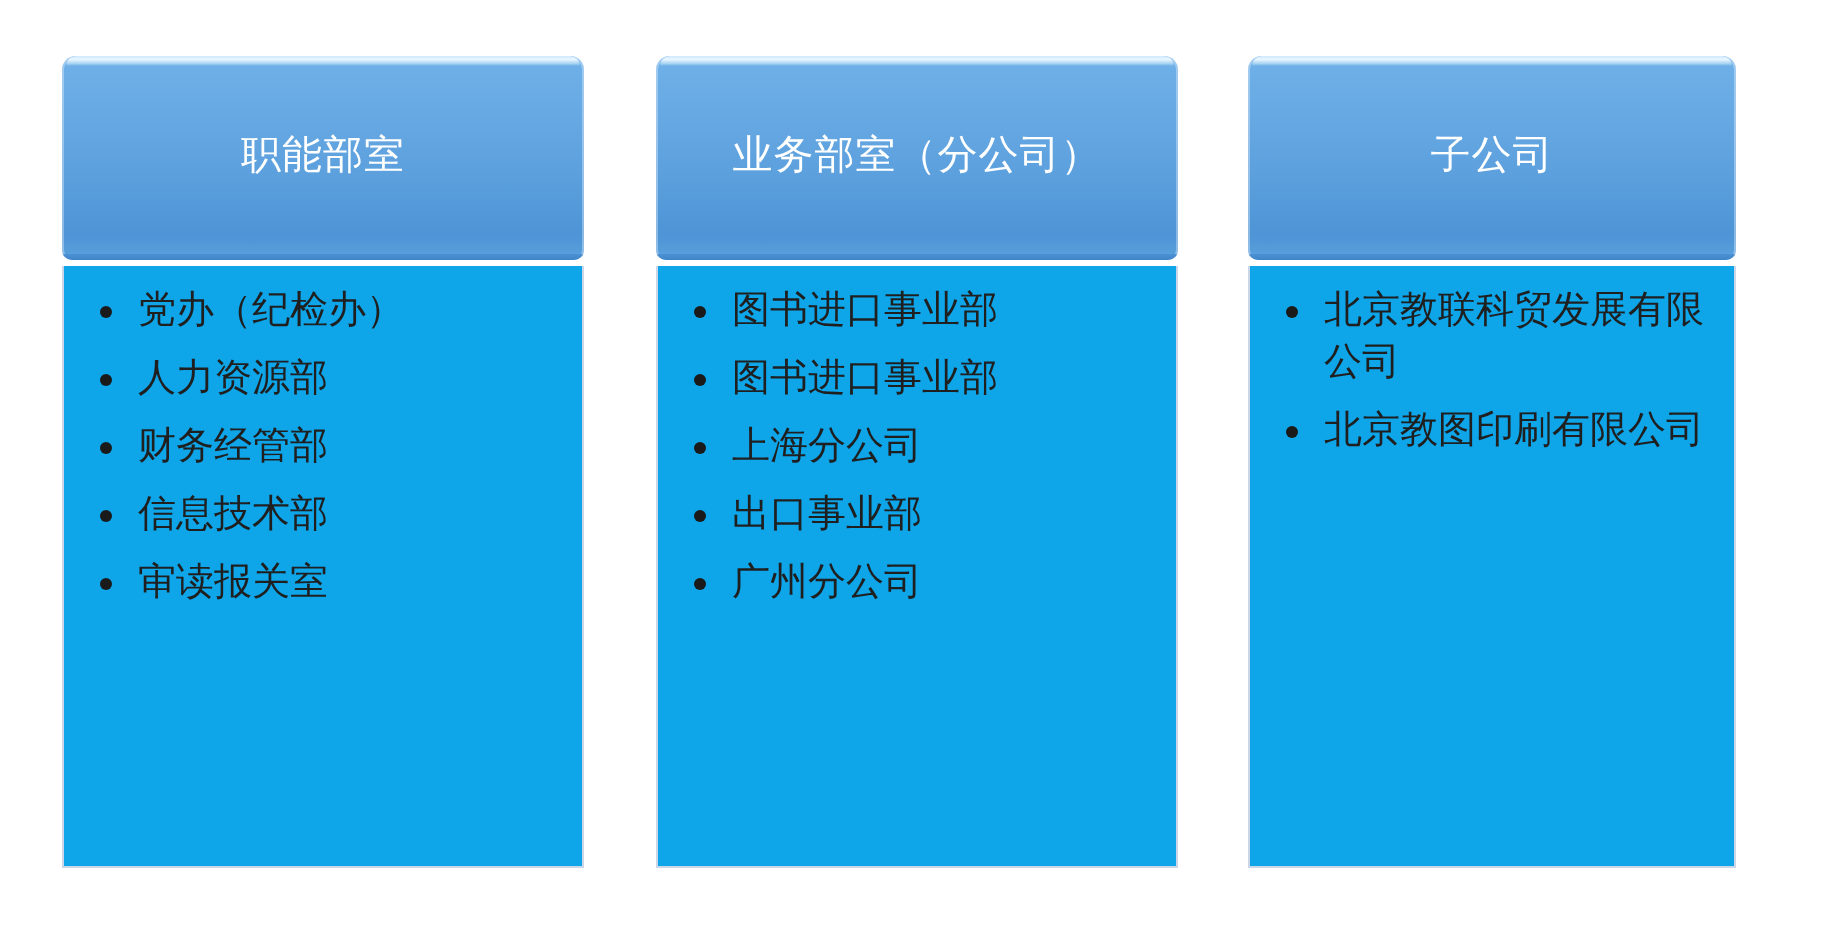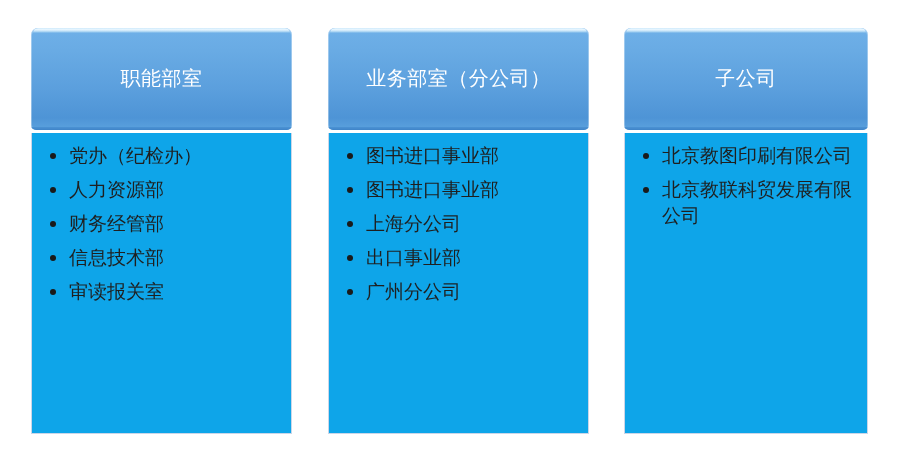--- a/index.html
+++ b/index.html
@@ -189,23 +189,23 @@
   </div>
 
   <div class="column col-3">
     <div class="col-header">
       <div class="col-header-label">子公司</div>
     </div>
     <div class="col-body">
       <ul class="item-list">
         <li class="item">
           <span class="bullet"></span>
+          <span class="item-label">北京教联科贸发展有限公司</span>
+        </li>
+        <li class="item">
+          <span class="bullet"></span>
           <span class="item-label">北京教图印刷有限公司</span>
         </li>
-        <li class="item">
-          <span class="bullet"></span>
-          <span class="item-label">北京教联科贸发展有限公司</span>
-        </li>
       </ul>
     </div>
   </div>
 
 </div>
 
 </body></html>

